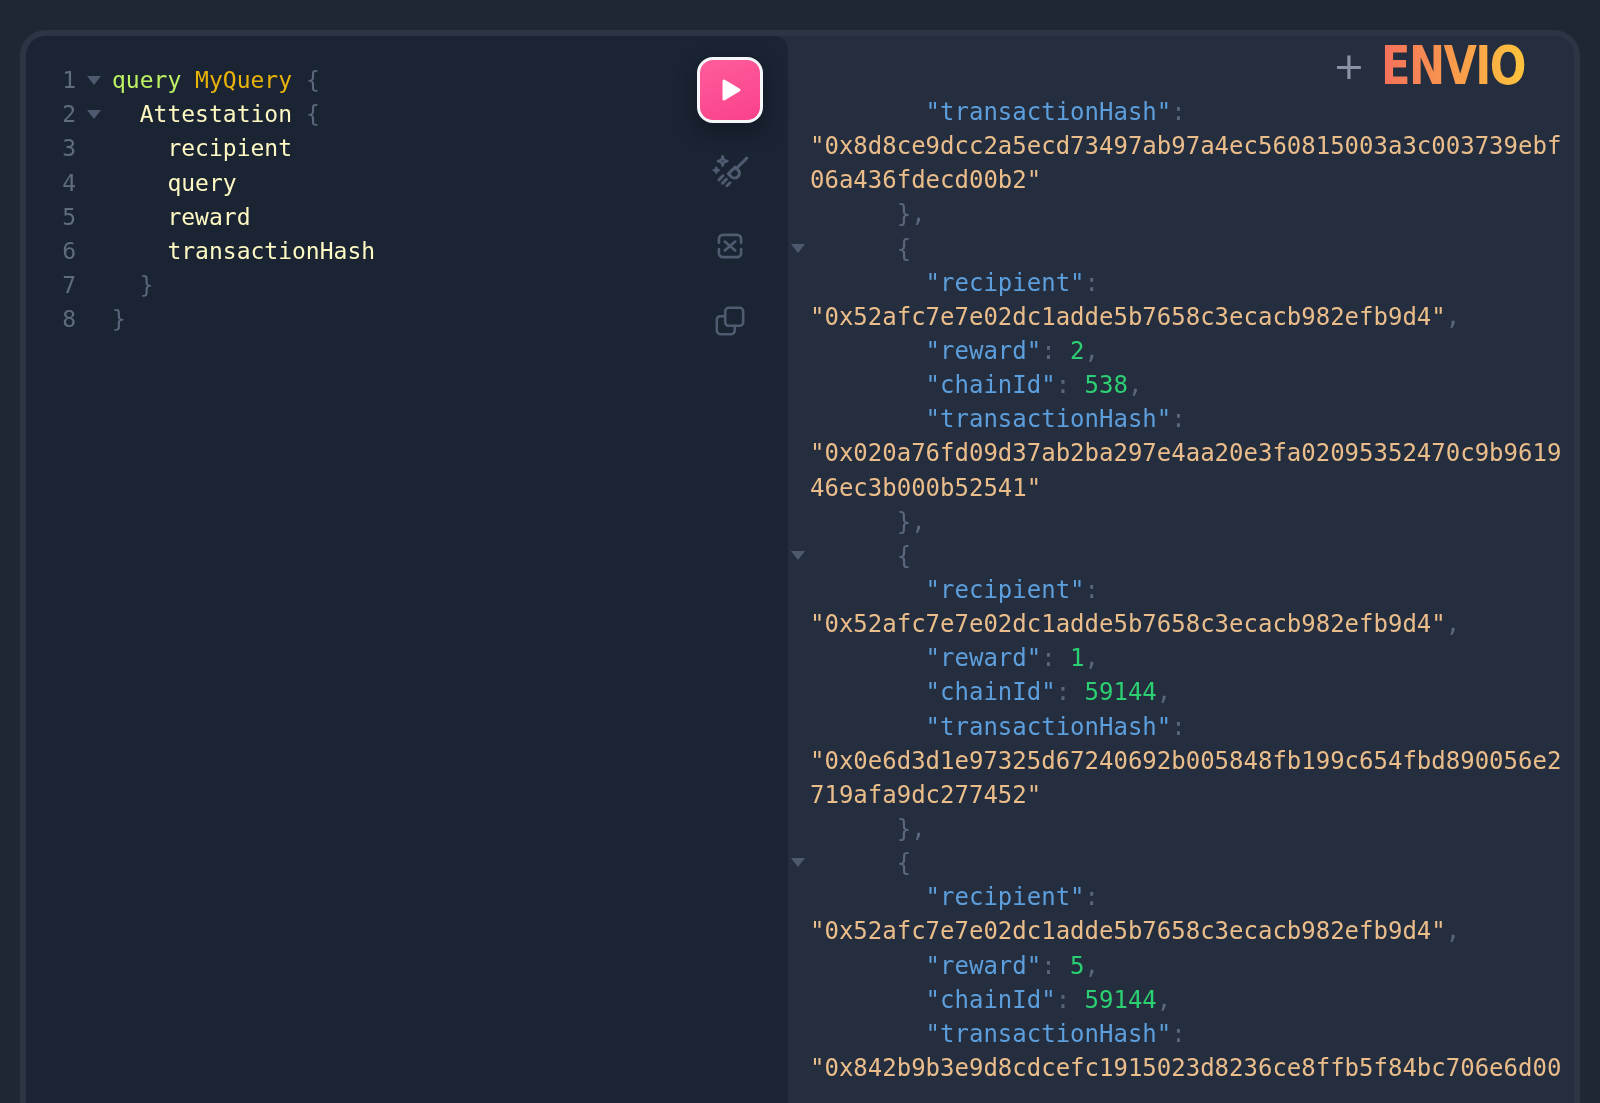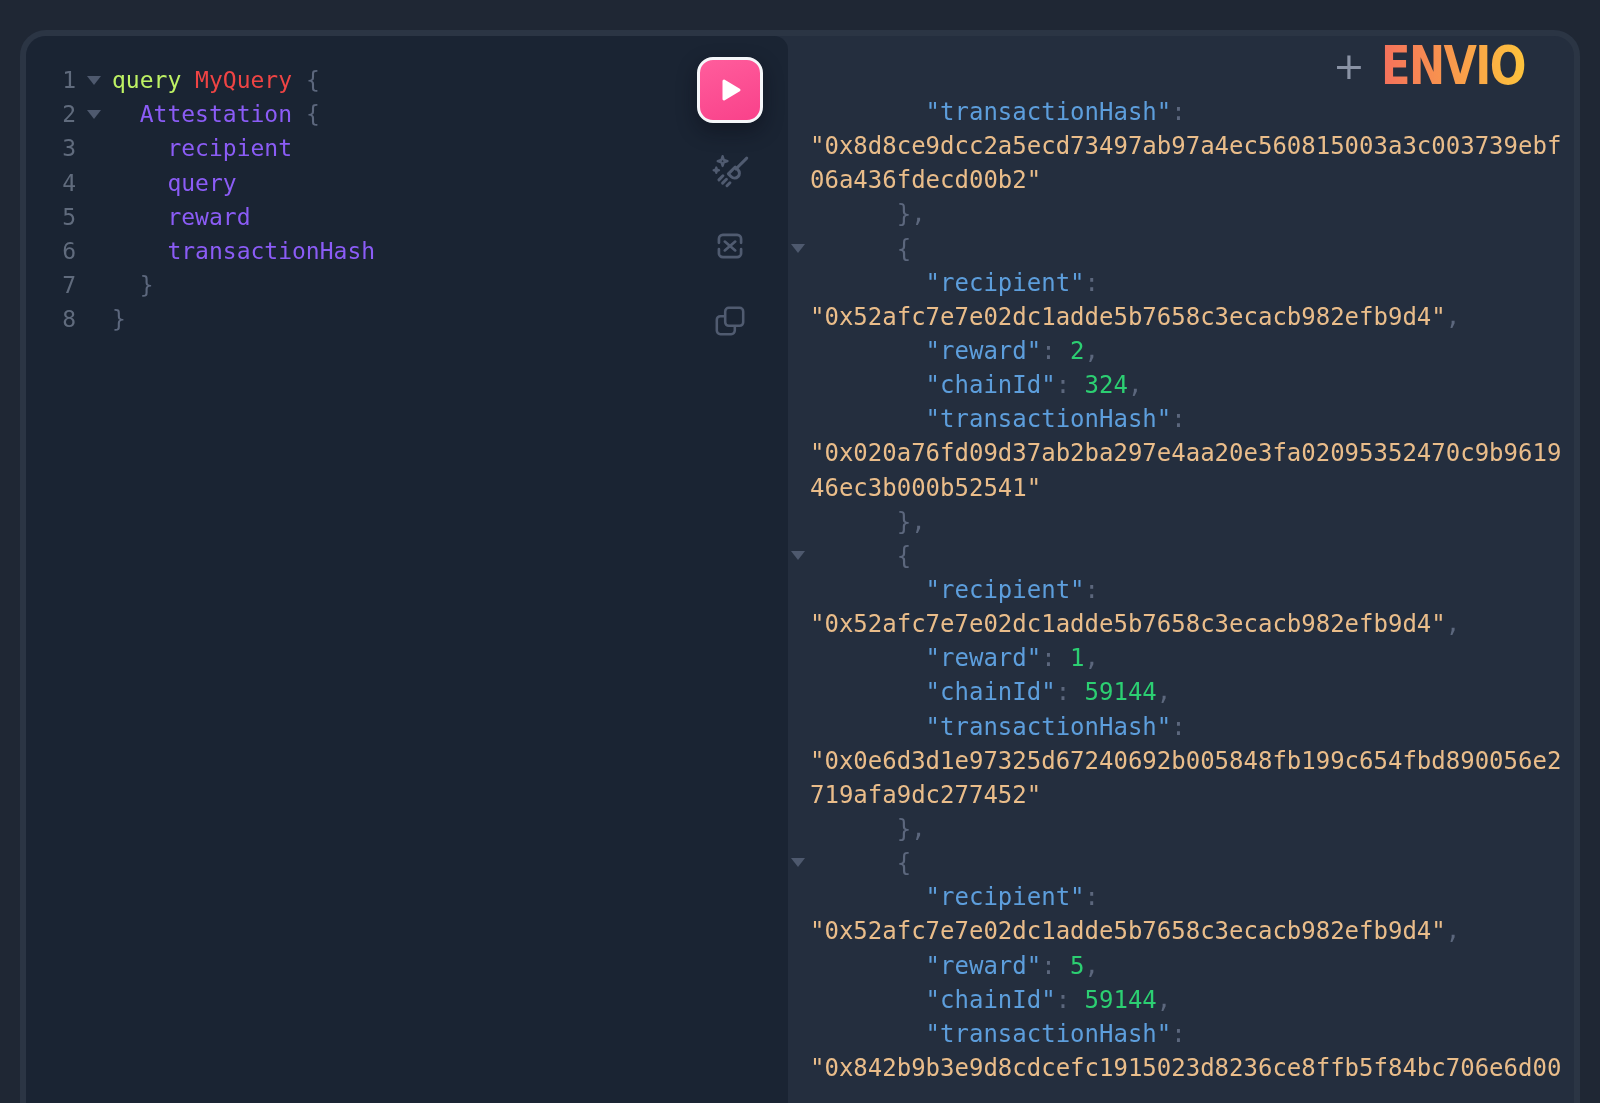--- a/index.html
+++ b/index.html
@@ -27,22 +27,22 @@
   .fold-slot{width:36px;flex:none;display:flex;justify-content:center;align-items:center;}
   .tri{
     width:0;height:0;display:inline-block;
     border-left:7px solid transparent;border-right:7px solid transparent;
     border-top:9px solid #4e596e;
   }
   .tri-abs{position:absolute;left:-19px;top:12px;}
   .code{white-space:pre;font-size:23px;color:#8b95a7;}
   .response-pane .code{font-size:24px;}
   .t-kw{color:#bef264;}
-  .t-def{color:#ef4444;}
-  .t-fld{color:#8b5cf6;}
+  .t-def{color:#eab308;}
+  .t-fld{color:#fef9c3;}
   .t-key{color:#5d9edc;}
   .t-pu{color:#5c677d;}
   .t-str{color:#eabd8a;}
   .t-num{color:#2ccf72;}
   .t-pl{color:#8b95a7;}
   .exec-btn{
     position:absolute;left:671px;top:21px;width:66px;height:66px;
     background:linear-gradient(160deg,#ff5d9c,#f9418a);
     border:3px solid #f5f7fa;border-radius:16px;box-sizing:border-box;
     display:flex;align-items:center;justify-content:center;cursor:pointer;
@@ -144,21 +144,21 @@
       <div class="code-line">
         <span class="code"><span class="t-pl">        </span><span class="t-key">"recipient"</span><span class="t-pu">:</span></span>
       </div>
       <div class="code-line">
         <span class="code"><span class="t-str">"0x52afc7e7e02dc1adde5b7658c3ecacb982efb9d4"</span><span class="t-pu">,</span></span>
       </div>
       <div class="code-line">
         <span class="code"><span class="t-pl">        </span><span class="t-key">"reward"</span><span class="t-pu">:</span><span class="t-pl"> </span><span class="t-num">2</span><span class="t-pu">,</span></span>
       </div>
       <div class="code-line">
-        <span class="code"><span class="t-pl">        </span><span class="t-key">"chainId"</span><span class="t-pu">:</span><span class="t-pl"> </span><span class="t-num">324</span><span class="t-pu">,</span></span>
+        <span class="code"><span class="t-pl">        </span><span class="t-key">"chainId"</span><span class="t-pu">:</span><span class="t-pl"> </span><span class="t-num">538</span><span class="t-pu">,</span></span>
       </div>
       <div class="code-line">
         <span class="code"><span class="t-pl">        </span><span class="t-key">"transactionHash"</span><span class="t-pu">:</span></span>
       </div>
       <div class="code-line">
         <span class="code"><span class="t-str">"0x020a76fd09d37ab2ba297e4aa20e3fa02095352470c9b9619</span></span>
       </div>
       <div class="code-line">
         <span class="code"><span class="t-str">46ec3b000b52541"</span></span>
       </div>

